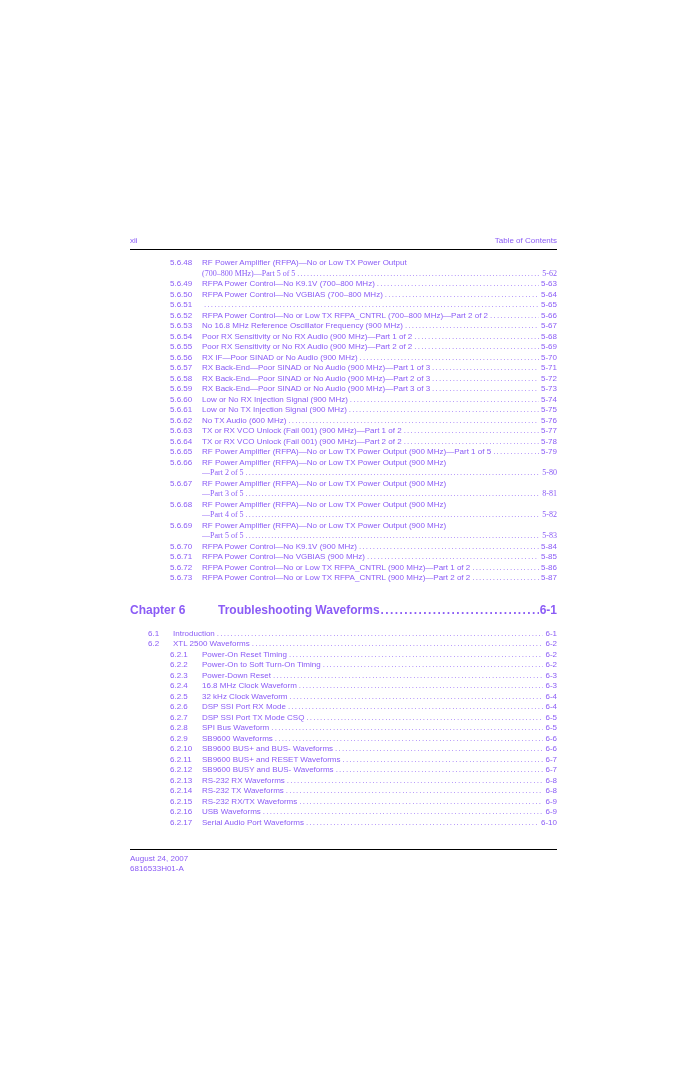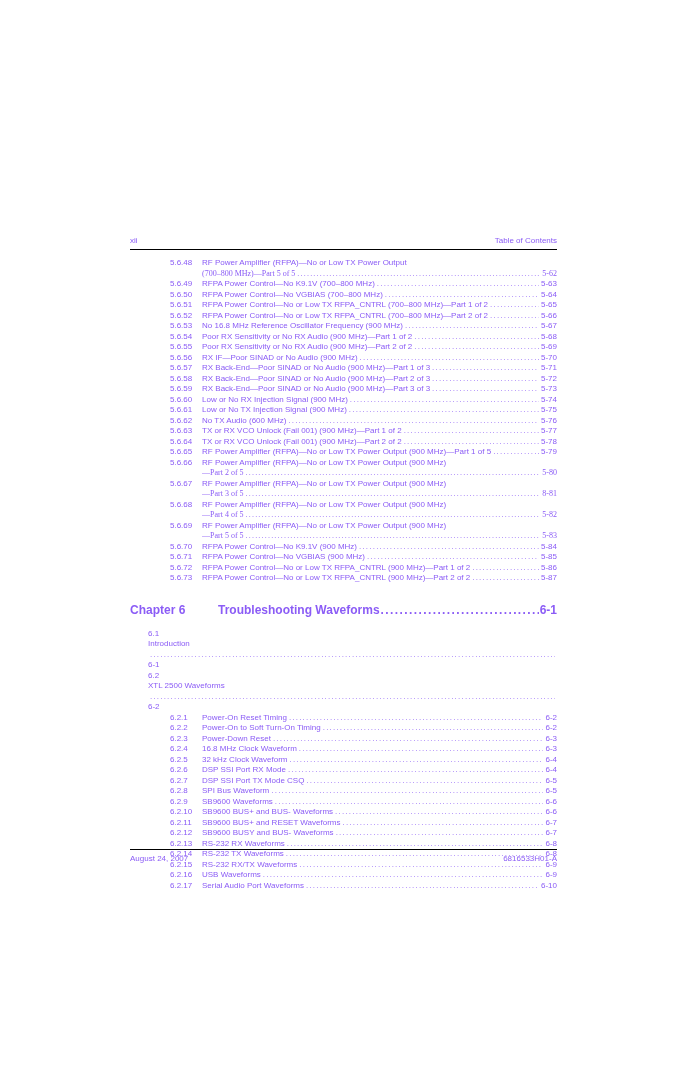--- a/index.html
+++ b/index.html
@@ -17,41 +17,41 @@
   .header-row { display: flex; justify-content: space-between; font-size: 8px; line-height: 11px; }
   .header-title { font-weight: normal; }
   .rule { border-top: 1px solid #000; margin-top: 3px; }
 
   .toc-list { margin-top: 8px; }
   .toc-entry { font-size: 8px; line-height: 10.5px; }
   .line { display: flex; }
   .num { flex: none; }
   .level-3 .l1 { padding-left: 40px; }
   .level-3 .num { width: 32px; }
-  .level-2 .l1 { padding-left: 18px; flex-direction: column; }
+  .level-2 .l1 { padding-left: 18px; }
   .level-2 .num { width: 25px; }
   .title { flex: none; white-space: nowrap; }
   .l2 { padding-left: 72px; font-family: Liberation Serif, serif; }
   .dots { flex: 1; min-width: 6px; overflow: hidden; white-space: nowrap; margin: 0 2px; }
   .dots::before {
     content: "..........................................................................................................................................................................................................................";
     letter-spacing: 1.2px;
   }
   .pg { flex: none; white-space: nowrap; }
 
   .chapter-heading { display: flex; font-size: 12px; line-height: 14px; font-weight: bold; margin-top: 19px; }
   .ch-label { flex: none; width: 88px; }
   .ch-title { flex: none; white-space: nowrap; }
   .chapter-heading .dots { margin: 0 1px; }
   .chapter-heading .dots::before { letter-spacing: 1.4px; }
 
   #chapter6-list { margin-top: 12px; }
 
   .footer { position: absolute; left: 130px; top: 846px; width: 427px; }
-  .footer-row { display: flex; justify-content: space-between; font-size: 8px; line-height: 10px; margin-top: 4px; }
+  .footer-row { display: flex; justify-content: space-between; font-size: 8px; line-height: 10px; margin-top: 4px; flex-direction: column; }
 </style>
 </head>
 <body>
 
 <div class="page">
   <div class="content">
 
     <div class="header-row">
       <span>xii</span>
       <span class="header-title">Table of Contents</span>
@@ -89,21 +89,20 @@
             <span class="title">RFPA Power Control—No VGBIAS (700–800 MHz)</span>
             <span class="dots"></span>
             <span class="pg">5-64</span>
           </div>
 
         </div>
 
         <div class="toc-entry level-3">
           <div class="line l1">
             <span class="num">5.6.51</span>
-            <span class="title">RFPA Power Control—No or Low TX RFPA_CNTRL (700–800 MHz)—Part 1 of 2</span>
             <span class="dots"></span>
             <span class="pg">5-65</span>
           </div>
 
         </div>
 
         <div class="toc-entry level-3">
           <div class="line l1">
             <span class="num">5.6.52</span>
             <span class="title">RFPA Power Control—No or Low TX RFPA_CNTRL (700–800 MHz)—Part 2 of 2</span>

